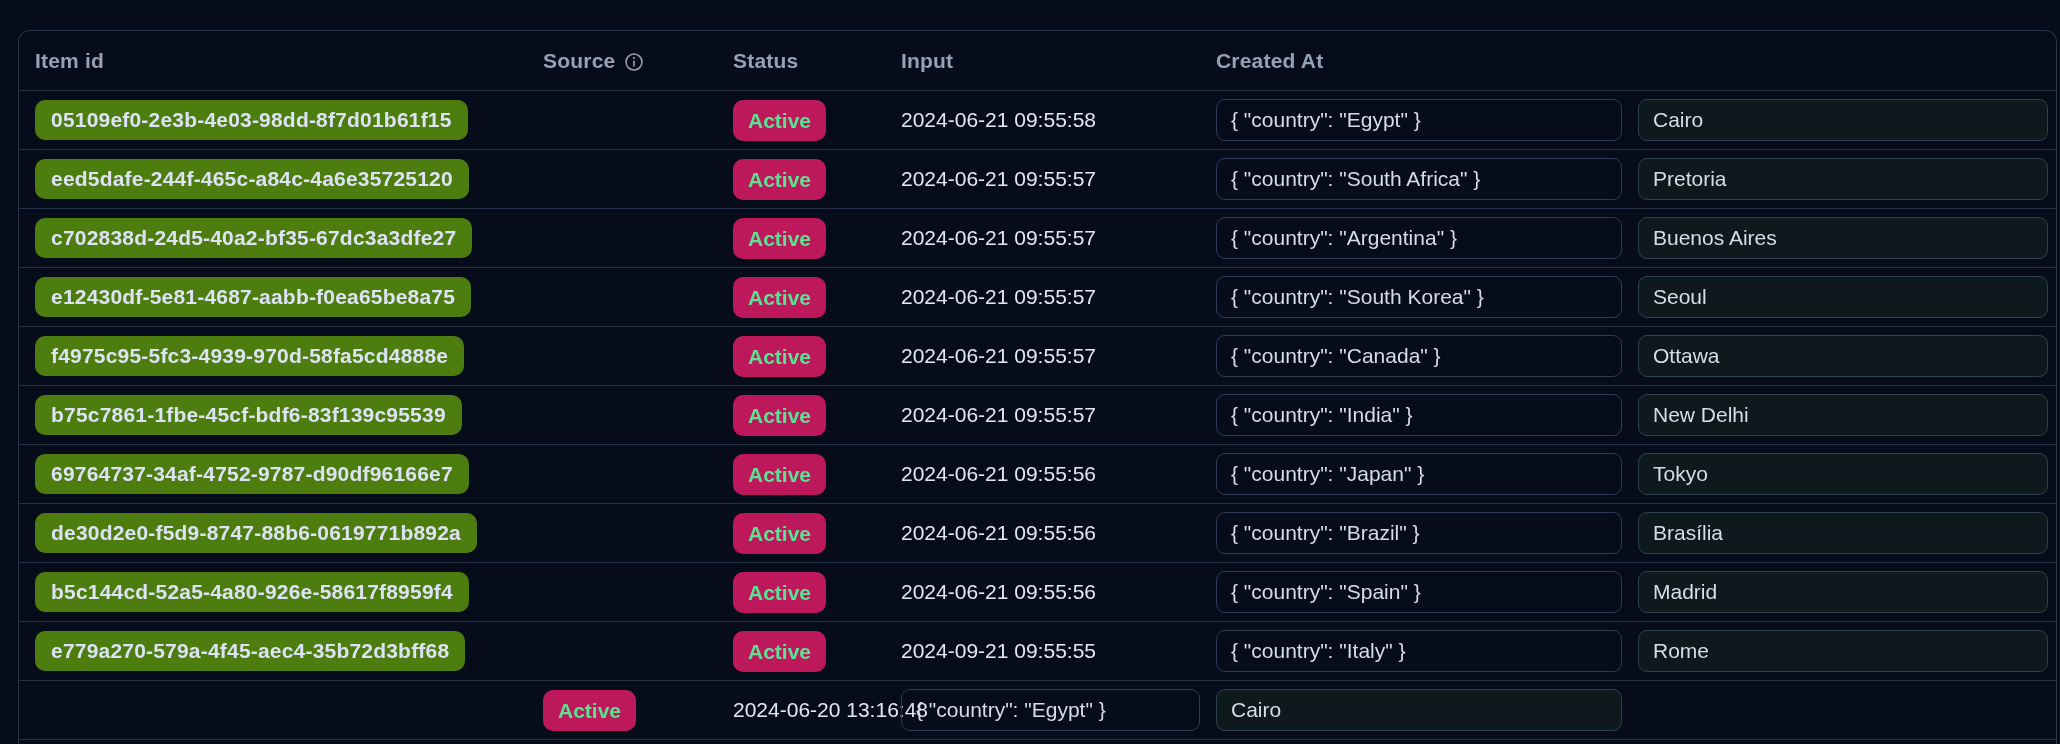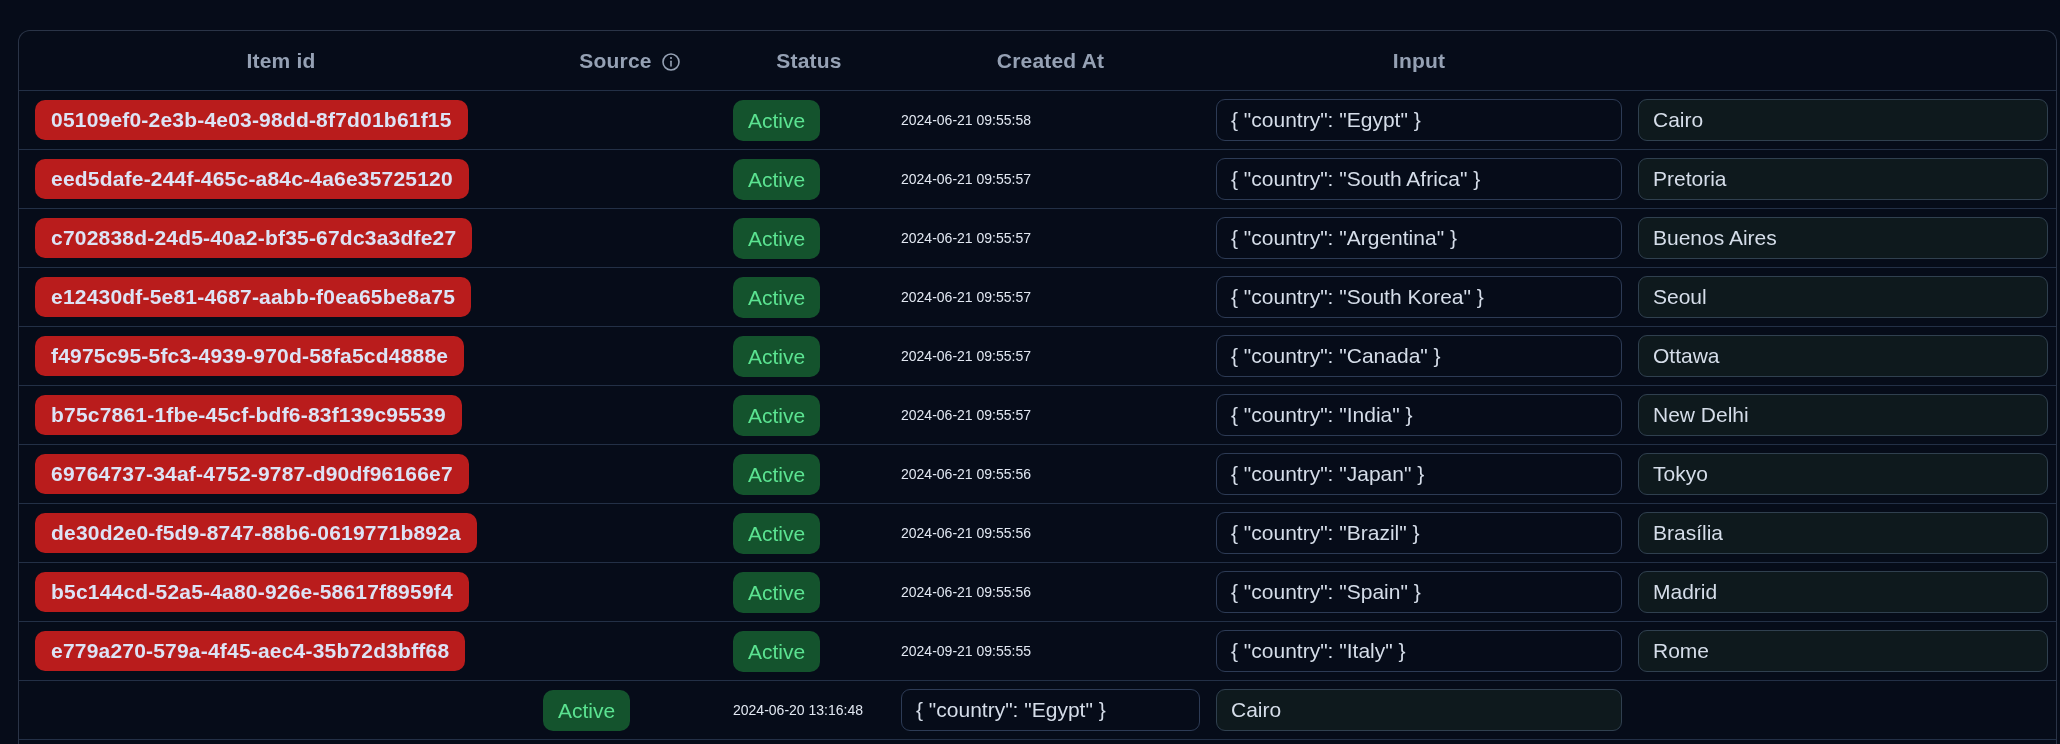--- a/index.html
+++ b/index.html
@@ -27,48 +27,47 @@
   .header-row { height: 59px; }
   .body-row { border-top: 1px solid #233046; }
   .phantom-row { border-top: 1px solid #233046; height: 10px; }
   .cell { padding-left: 16px; display: flex; align-items: center; min-width: 0; }
   .header-cell {
     color: #95a1b4;
     font-size: 21px;
     font-weight: 700;
     letter-spacing: 0.2px;
     gap: 9px;
-    justify-content: center;
   }
   .info-icon { display: inline-flex; margin-top: 2px; }
   .id-pill {
     display: inline-block;
-    background: #b91c1c;
+    background: #4d7c0f;
     color: #dde3f5;
     font-weight: 700;
     font-size: 21px;
     letter-spacing: 0.2px;
     padding: 8px 16px;
     border-radius: 10px;
     white-space: nowrap;
   }
   .status-badge {
     display: inline-block;
-    background: #14532d;
+    background: #be185d;
     color: #5be391;
     font-size: 21px;
-    font-weight: 400;
+    font-weight: 700;
     height: 41px;
     line-height: 41px;
     padding: 0 15px;
     border-radius: 10px;
   }
   .created-text {
     color: #e2e8f2;
-    font-size: 14px;
+    font-size: 21px;
     white-space: nowrap;
   }
   .value-box {
     width: 410px;
     height: 42px;
     line-height: 40px;
     border-radius: 9px;
     padding: 0 14px;
     font-size: 21px;
     color: #d5dde9;
@@ -94,24 +93,24 @@
           <circle cx="10" cy="10" r="8" stroke="#95a1b4" stroke-width="1.6"></circle>
           <line x1="10" y1="9.2" x2="10" y2="14" stroke="#95a1b4" stroke-width="1.6" stroke-linecap="round"></line>
           <circle cx="10" cy="6" r="1.1" fill="#95a1b4"></circle>
         </svg>
       </span>
     </div>
     <div class="cell header-cell">
       <span>Status</span>
     </div>
     <div class="cell header-cell">
+      <span>Input</span>
+    </div>
+    <div class="cell header-cell">
       <span>Created At</span>
-    </div>
-    <div class="cell header-cell">
-      <span>Input</span>
     </div>
   </div>
 
   <div id="table-body">
   <div class="grid-row body-row">
     <div class="cell">
       <span class="id-pill">05109ef0-2e3b-4e03-98dd-8f7d01b61f15</span>
     </div>
     <div class="cell">
       <span></span>

